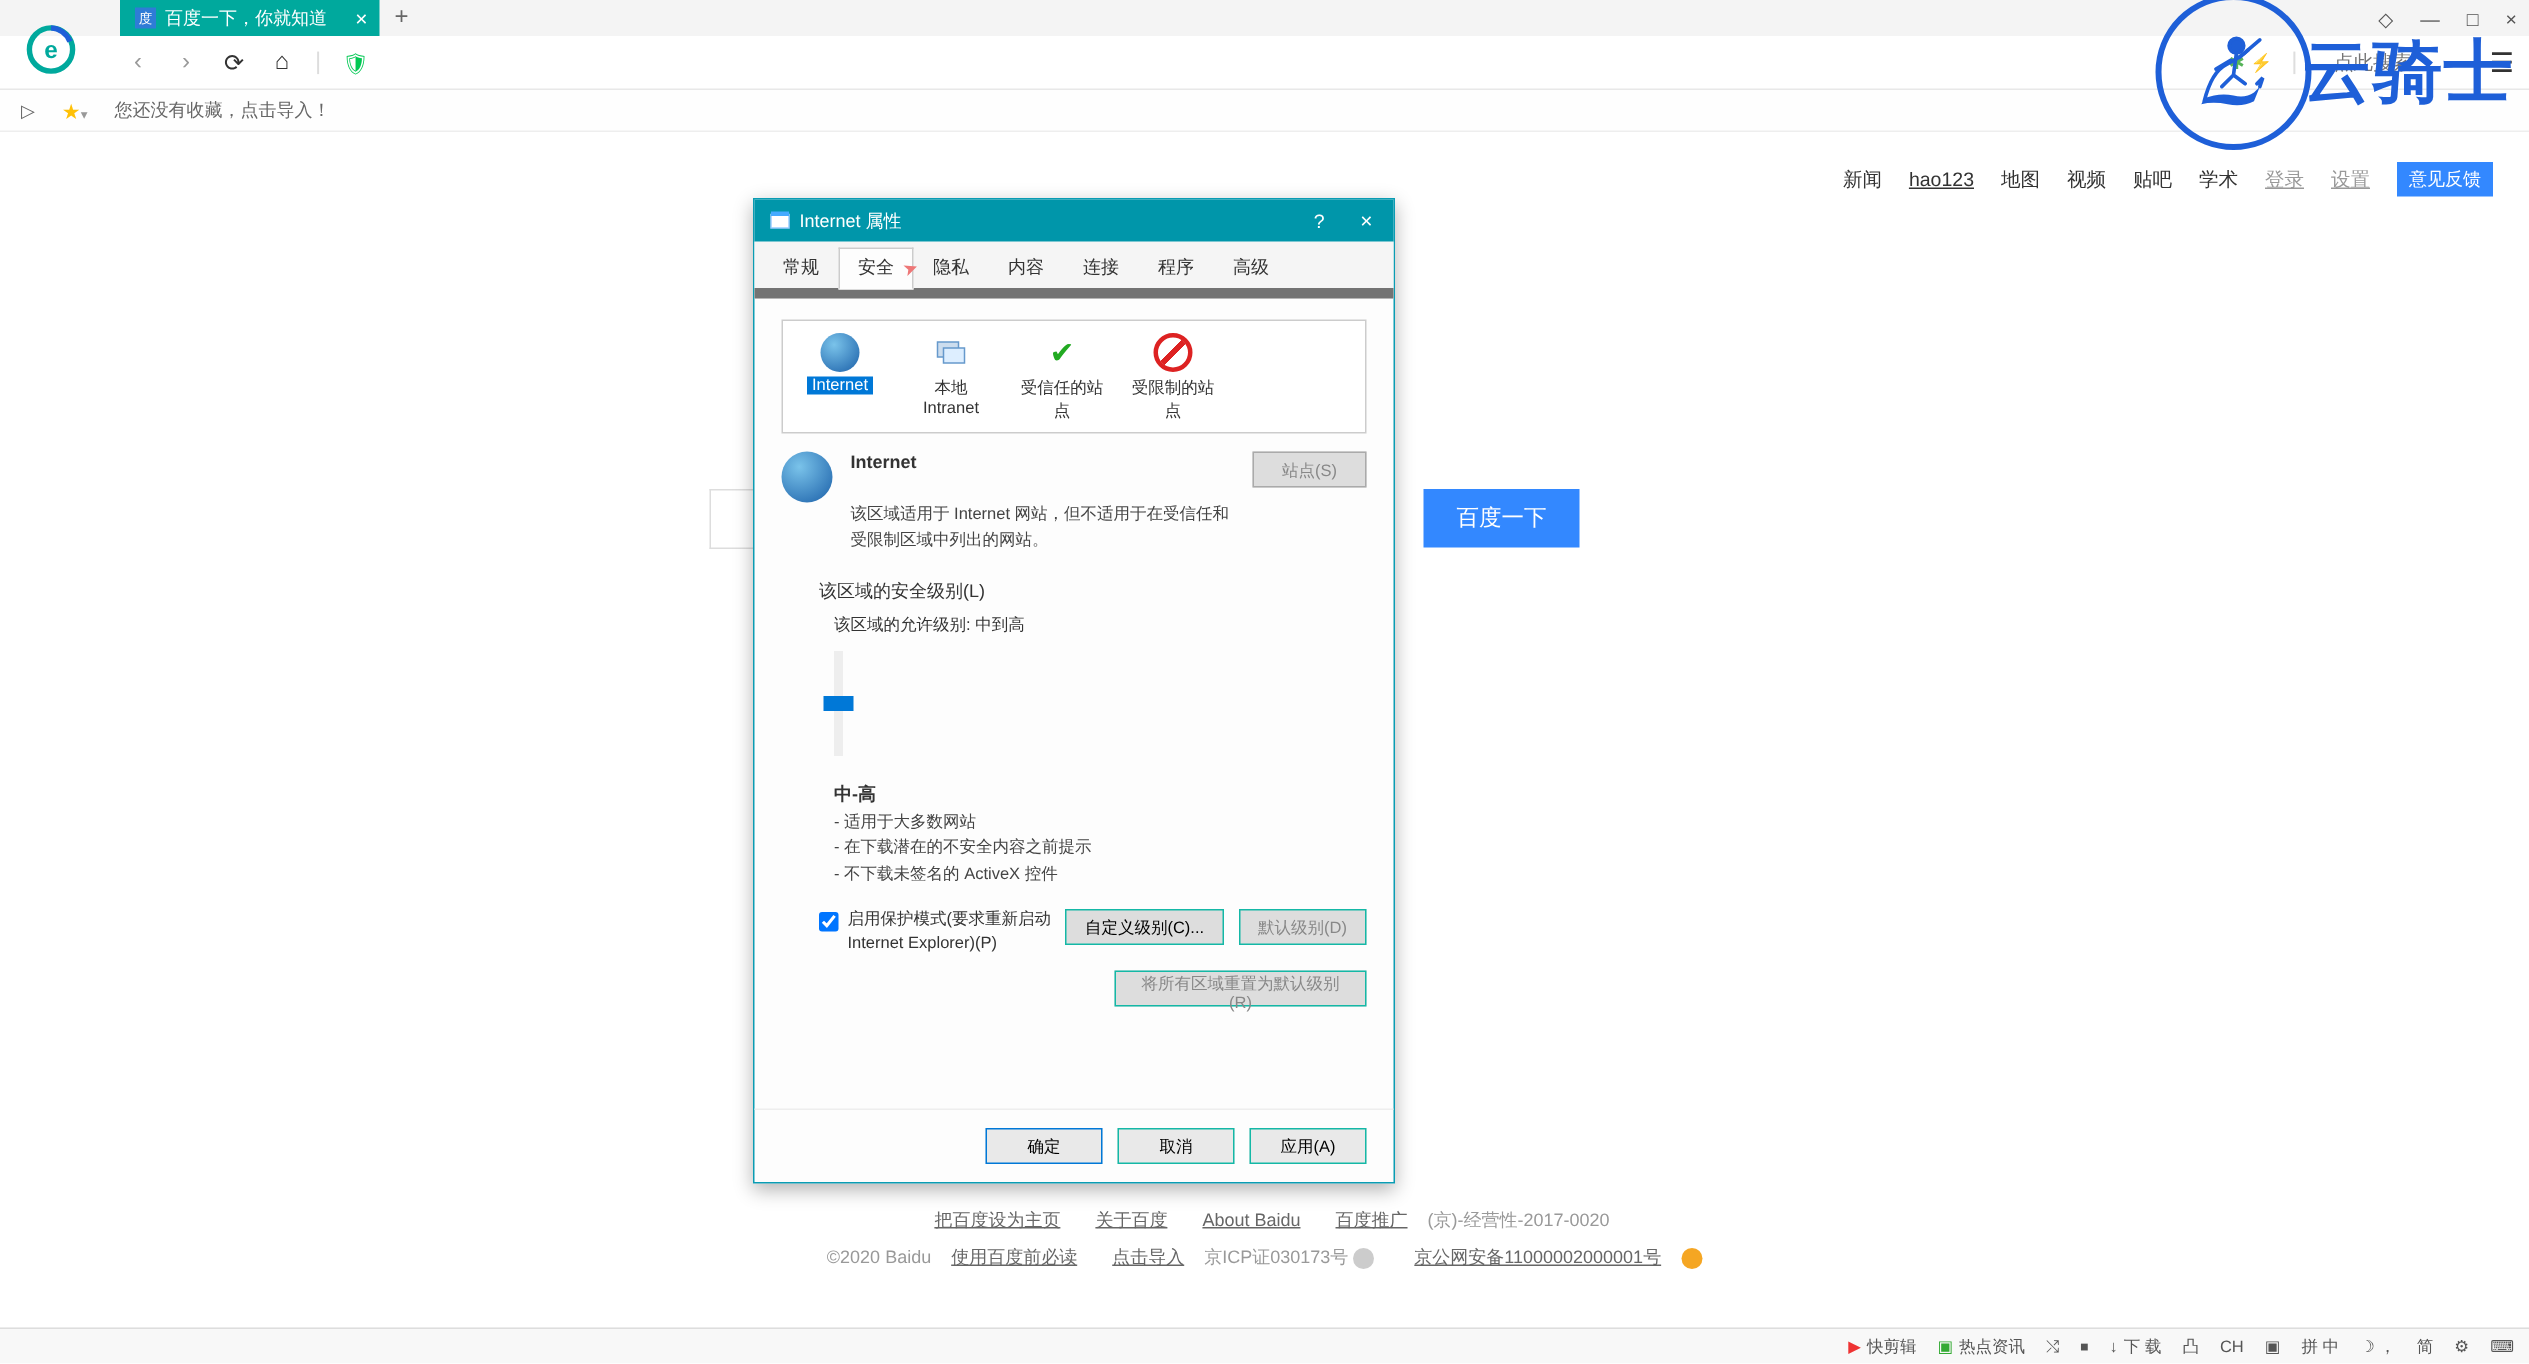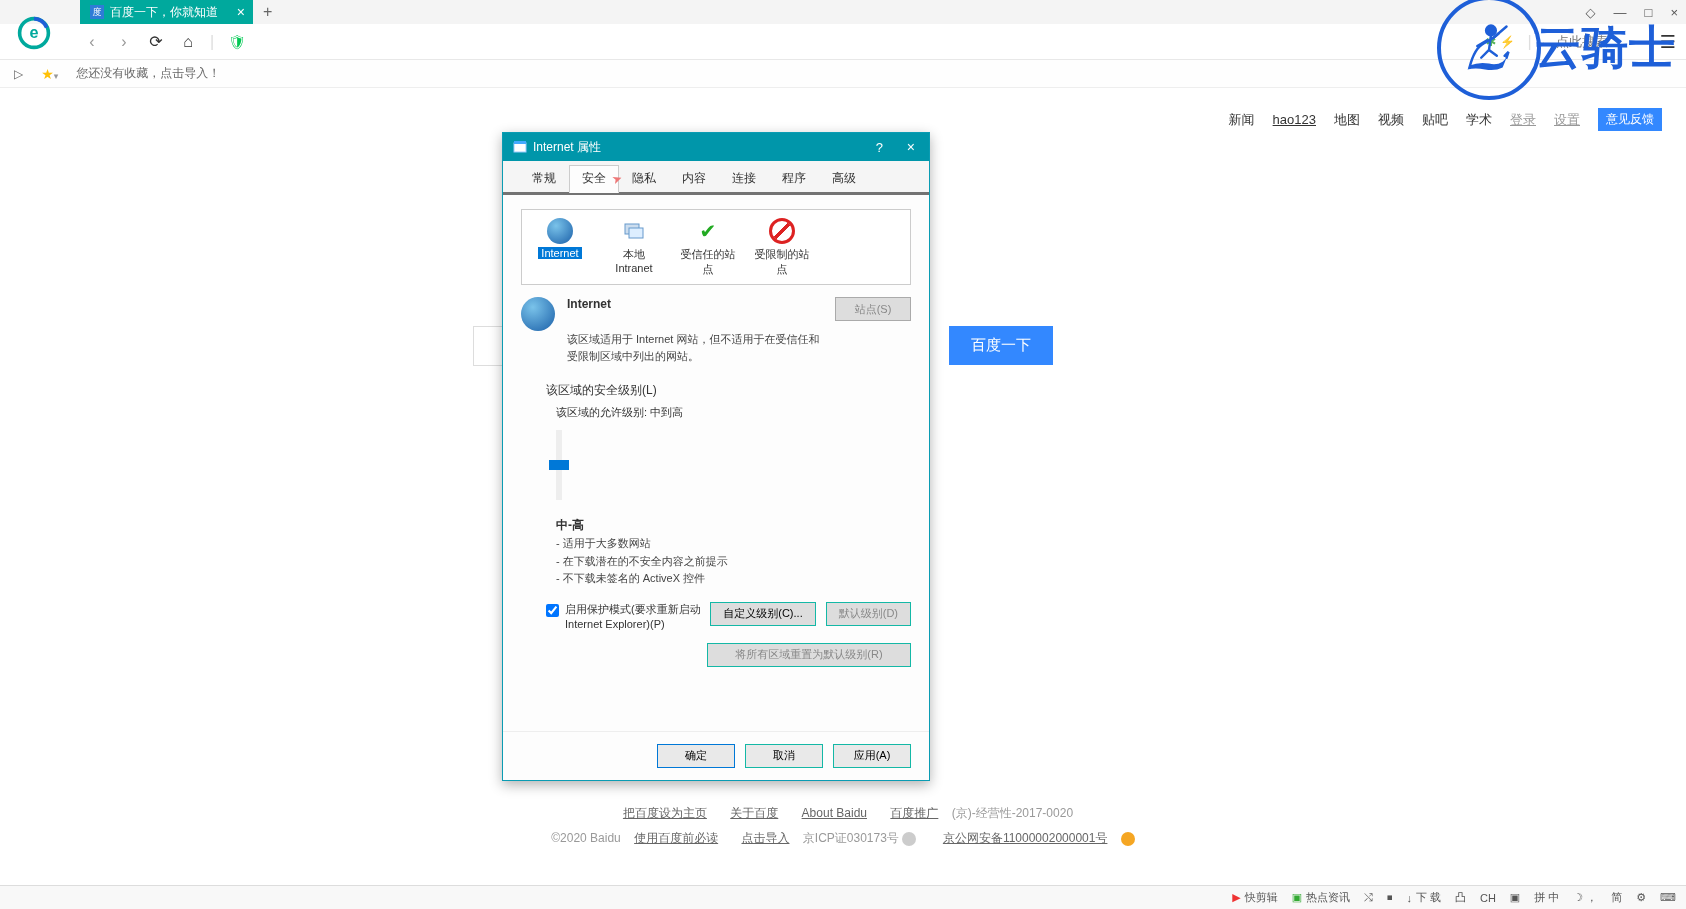--- a/index.html
+++ b/index.html
@@ -46,21 +46,21 @@
 .footer .line2 { margin-top: 8px; }
 .footer .loc-icon { display: inline-block; width: 14px; height: 14px; background: #ccc; border-radius: 50%; vertical-align: middle; }
 .footer .emoji { width: 14px; height: 14px; background: #f5a623; border-radius: 50%; display: inline-block; vertical-align: middle; }
 
 
 .dialog { position: absolute; top: 132px; left: 502px; width: 428px; background: #fdfdfd; border: 1px solid #0a9cb3; box-shadow: 0 4px 12px rgba(0,0,0,0.3); z-index: 100; }
 .dlg-title { height: 28px; background: #0096aa; color: #fff; display: flex; align-items: center; padding: 0 10px; font-size: 12px; position: relative; }
 .dlg-ticon { width: 14px; height: 14px; margin-right: 6px; display: inline-block; }
 .dlg-help { position: absolute; right: 46px; font-size: 13px; }
 .dlg-close { position: absolute; right: 14px; font-size: 14px; cursor: pointer; }
-.dlg-tabs { display: flex; background: #f5f5f5; border-bottom: 3px solid #737373; padding-left: 16px; padding-top: 4px; }
+.dlg-tabs { display: flex; background: #f5f5f5; border-bottom: 7px solid #737373; padding-left: 6px; padding-top: 4px; }
 .dlg-tab { padding: 4px 12px; font-size: 12px; color: #333; cursor: pointer; border: 1px solid transparent; }
 .dlg-tab.active { background: #fdfdfd; border: 1px solid #ccc; border-bottom: 1px solid #fdfdfd; margin-bottom: -1px; position: relative; }
 .cursor-arrow { position: absolute; right: -4px; top: 6px; font-size: 12px; color: #e77; transform: rotate(-20deg); }
 .dlg-body { padding: 14px 18px; font-size: 12px; color: #333; }
 .zone-prompt { margin-bottom: 8px; }
 .zone-box { border: 1px solid #ccc; padding: 6px; display: flex; gap: 10px; height: 76px; background: #fff; }
 .zone { width: 64px; text-align: center; font-size: 11px; cursor: pointer; padding-top: 2px; }
 .zone .zicon { width: 26px; height: 26px; margin: 0 auto 3px; border-radius: 50%; }
 .zone.sel .zlabel { background: #0078d7; color: #fff; padding: 0 3px; display: inline-block; }
 .zicon.globe { background: radial-gradient(circle at 35% 30%, #7ac3ea, #1a5fa8); }
@@ -269,21 +269,21 @@
 
       <div class="protect-row">
         <input type="checkbox" checked="" style="">
         <label>启用保护模式(要求重新启动 Internet Explorer)(P)</label>
         <div class="level-btns">
           <button class="dlg-btn">自定义级别(C)...</button>
           <button class="dlg-btn disabled">默认级别(D)</button>
         </div>
       </div>
       <div class="reset-row">
-        <button class="dlg-btn disabled" style="width:204px">将所有区域重置为默认级别(R)</button>
+        <button class="dlg-btn disabled" style="width:168px">将所有区域重置为默认级别(R)</button>
       </div>
     </div>
   </div>
   <div class="dlg-footer">
     <button class="dlg-btn primary">确定</button>
     <button class="dlg-btn">取消</button>
     <button class="dlg-btn">应用(A)</button>
   </div>
 </div>
 

